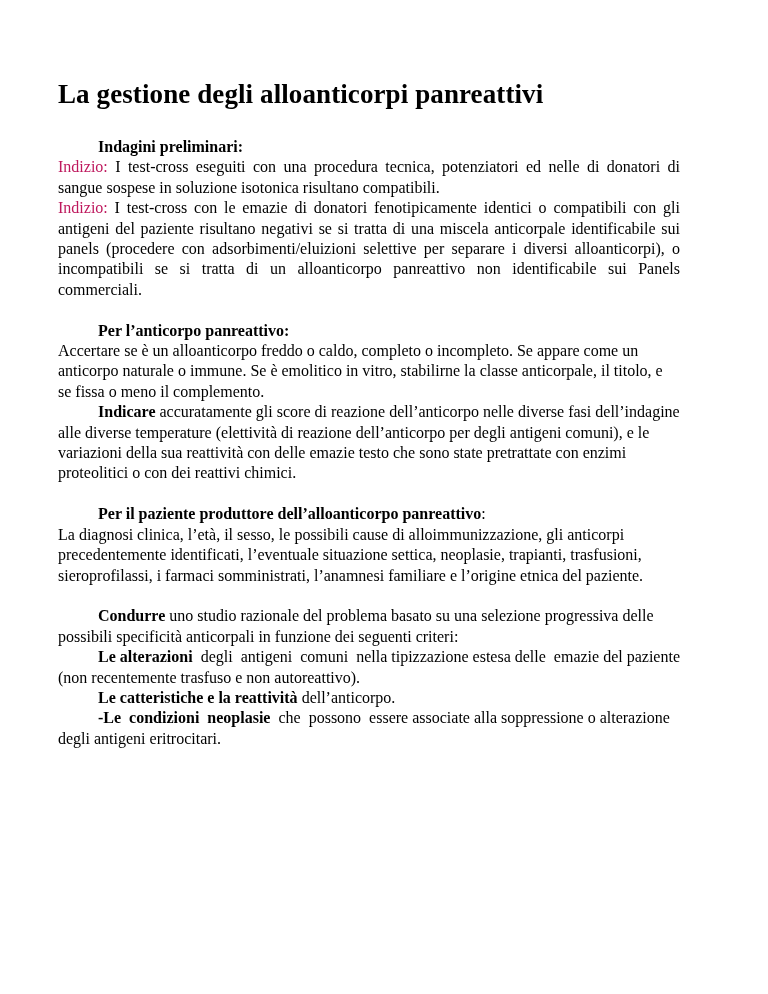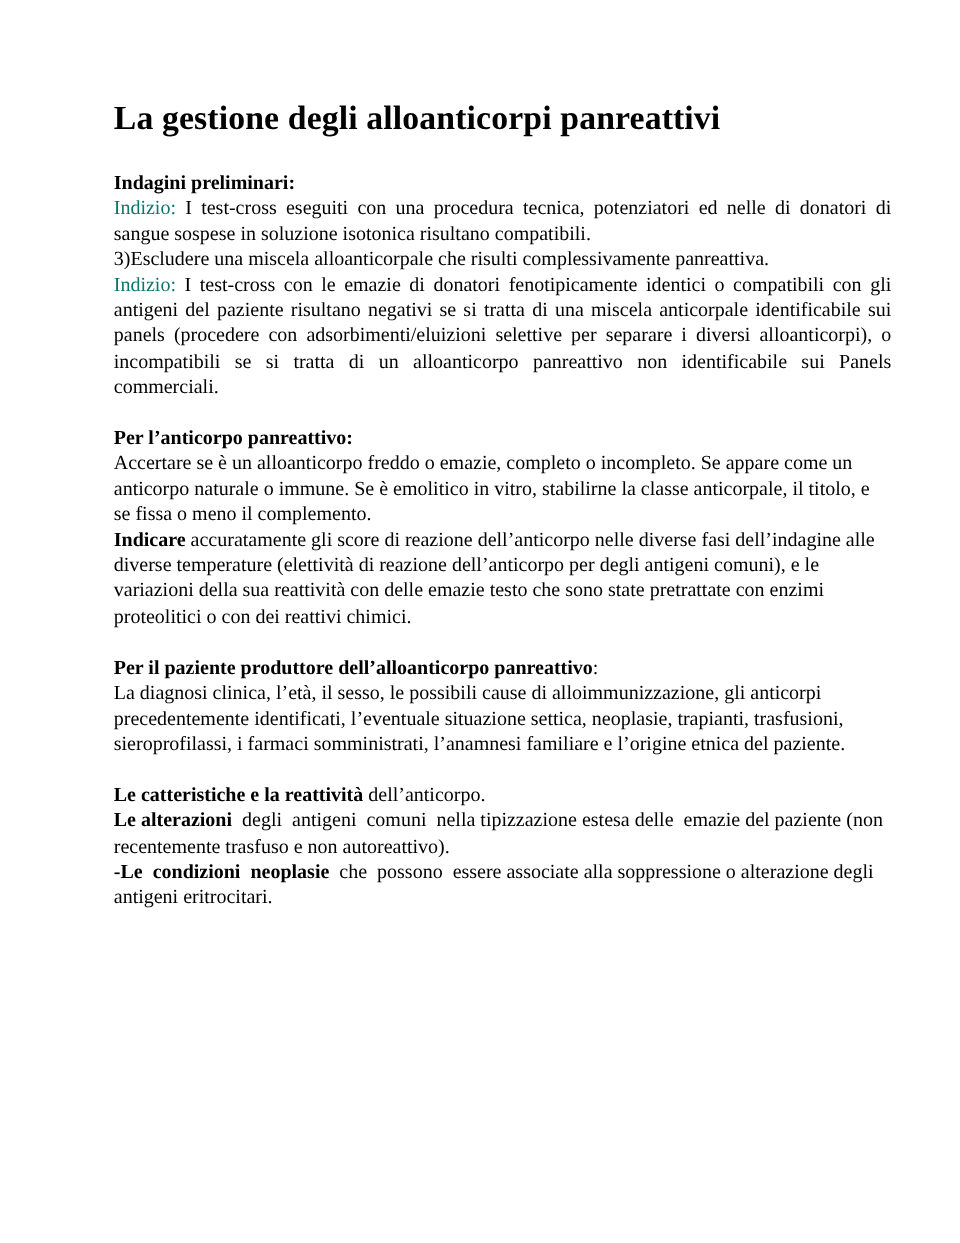--- a/index.html
+++ b/index.html
@@ -1,54 +1,54 @@
 <!DOCTYPE html>
 <html><head>
   <meta charset="utf-8">
   <style>
     html, body { margin:0; padding:0; background:#ffffff; }
     body { width:768px; height:994px; position:relative; overflow:hidden;
       font-family:"Liberation Serif","DejaVu Serif",serif; color:#000; }
-    .page { position:absolute; left:91px; top:78px; width:622px; }
+    .page { position:absolute; left:58px; top:78px; width:622px; }
     h1 { font-size:27px; font-weight:bold; margin:0 0 27px 0; line-height:32px; letter-spacing:0.1px; }
     .sec { font-size:16px; line-height:20.4px; }
     .just p { text-align:justify; text-align-last:left; }
     p { margin:0; }
     .gap { height:20.4px; }
-    .red { color:#0f766e;margin-top:43px; }
-    b { font-weight:bold; }
+    .red { color:#be185d;margin-top:43px; }
+    b { font-weight:bold;margin-left:40px; }
   </style>
 </head>
 <body>
 
 <div class="page">
   <h1>La gestione degli alloanticorpi panreattivi</h1>
 
   <div class="sec just">
     <p><b>Indagini preliminari:</b></p>
     <p><span class="red">Indizio:</span><span> I test-cross eseguiti con una procedura tecnica, potenziatori ed nelle di donatori di sangue sospese in soluzione isotonica risultano compatibili.</span></p>
-    <p>3)Escludere una miscela alloanticorpale che risulti complessivamente panreattiva.</p>
     <p><span class="red">Indizio:</span><span> I test-cross con le emazie di donatori fenotipicamente identici o compatibili con gli antigeni del paziente risultano negativi se si tratta di una miscela anticorpale identificabile sui panels (procedere con adsorbimenti/eluizioni selettive per separare i diversi alloanticorpi), o incompatibili se si tratta di un alloanticorpo panreattivo non identificabile sui Panels commerciali.</span></p>
   </div>
 
   <div class="gap"></div>
 
   <div class="sec">
     <p><b>Per l’anticorpo panreattivo:</b></p>
-    <p>Accertare se è un alloanticorpo freddo o emazie, completo o incompleto. Se appare come un anticorpo naturale o immune. Se è emolitico in vitro, stabilirne la classe anticorpale, il titolo, e se fissa o meno il complemento.</p>
+    <p>Accertare se è un alloanticorpo freddo o caldo, completo o incompleto. Se appare come un anticorpo naturale o immune. Se è emolitico in vitro, stabilirne la classe anticorpale, il titolo, e se fissa o meno il complemento.</p>
     <p><b>Indicare</b><span> accuratamente gli score di reazione dell’anticorpo nelle diverse fasi dell’indagine alle diverse temperature (elettività di reazione dell’anticorpo per degli antigeni comuni), e le variazioni della sua reattività con delle emazie testo che sono state pretrattate con enzimi proteolitici o con dei reattivi chimici.</span></p>
   </div>
 
   <div class="gap"></div>
 
   <div class="sec">
     <p><b>Per il paziente produttore dell’alloanticorpo panreattivo</b><span>:</span></p>
     <p>La diagnosi clinica, l’età, il sesso, le possibili cause di alloimmunizzazione, gli anticorpi precedentemente identificati, l’eventuale situazione settica, neoplasie, trapianti, trasfusioni, sieroprofilassi, i farmaci somministrati, l’anamnesi familiare e l’origine etnica del paziente.</p>
   </div>
 
   <div class="gap"></div>
 
   <div class="sec">
+    <p><b>Condurre</b><span> uno studio razionale del problema basato su una selezione progressiva delle possibili specificità anticorpali in funzione dei seguenti criteri:</span></p>
+    <p style="white-space:pre-wrap"><b>Le alterazioni</b><span>  degli  antigeni  comuni  nella tipizzazione estesa delle  emazie del paziente (non recentemente trasfuso e non autoreattivo).</span></p>
     <p><b>Le catteristiche e la reattività</b><span> dell’anticorpo.</span></p>
-    <p style="white-space:pre-wrap"><b>Le alterazioni</b><span>  degli  antigeni  comuni  nella tipizzazione estesa delle  emazie del paziente (non recentemente trasfuso e non autoreattivo).</span></p>
     <p style="white-space:pre-wrap"><b>-Le  condizioni  neoplasie</b><span>  che  possono  essere associate alla soppressione o alterazione degli antigeni eritrocitari.</span></p>
   </div>
 </div>
 
 </body></html>

